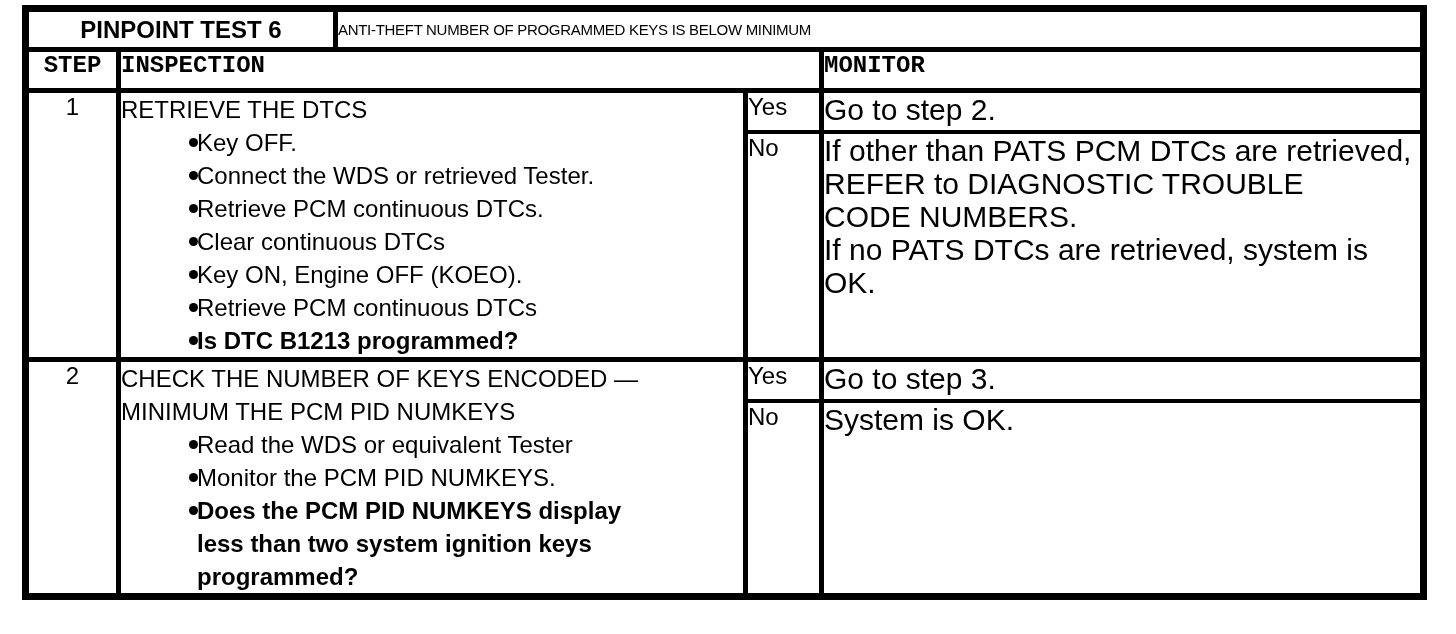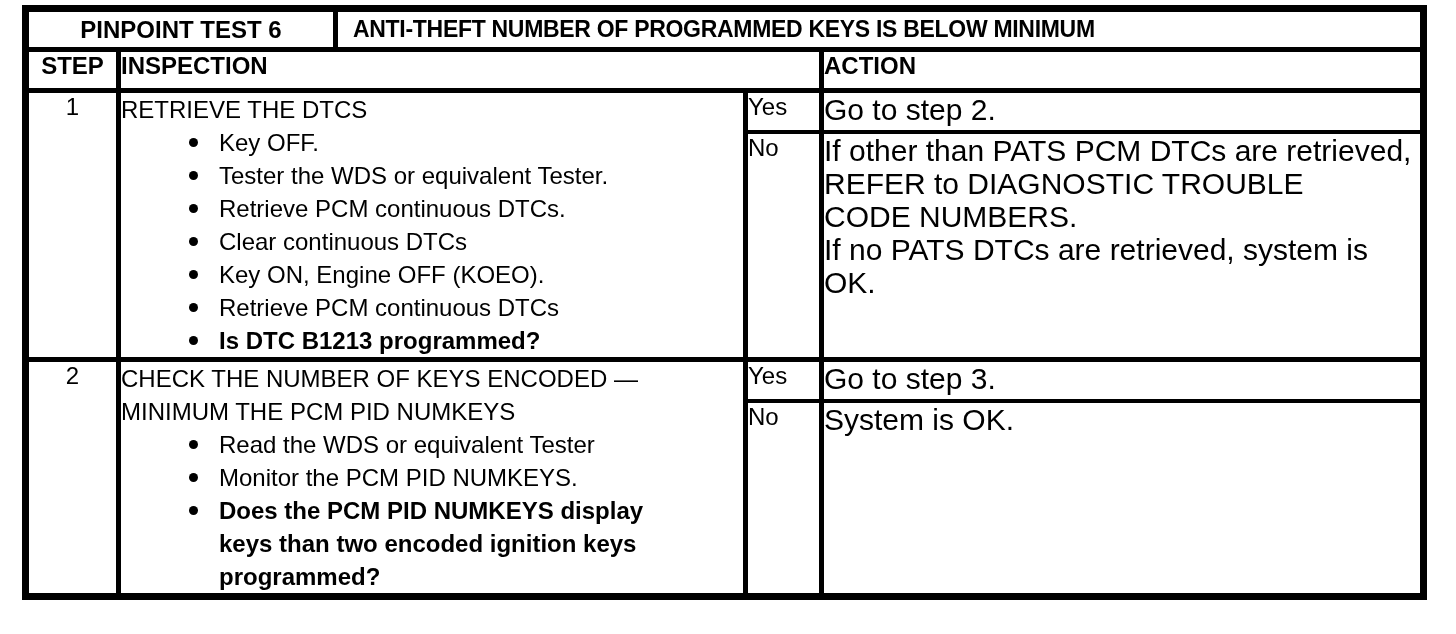--- a/index.html
+++ b/index.html
@@ -41,46 +41,45 @@
     border-right: 5px solid #000;
     align-self: stretch;
     display: flex;
     align-items: center;
     justify-content: center;
     font-weight: bold;
     font-size: 24px;
   }
   .pp-title {
     flex: 1;
-    padding-left: 15px;
-    font-weight: bold;
-    font-size: 23px;
+    font-weight: normal;
+    font-size: 15px;
     letter-spacing: -0.3px;
     white-space: nowrap;
   }
   
-  tr.r-head td { height: 36px; font-weight: bold; font-size: 24px; }
+  tr.r-head td { height: 36px; font-weight: bold; font-size: 24px; font-family: Liberation Mono, monospace; }
   td.c-steph { text-align: center; padding-top: 7px; }
   td.c-insph { padding: 7px 0 0 12px; }
   td.c-acth  { padding: 7px 0 0 16px; }
   
   td.c-step {
     text-align: center;
     font-size: 24px;
     padding-top: 7px;
   }
   td.c-insp {
     padding: 7px 8px 0 15px;
     font-size: 24px;
     line-height: 33px;
   }
   .insp-heading div { white-space: nowrap; }
   .bullet {
     position: relative;
-    padding-left: 98px;
+    padding-left: 76px;
   }
   .bullet::before {
     content: "";
     position: absolute;
     left: 68px;
     top: 12px;
     width: 9px;
     height: 9px;
     border-radius: 50%;
     background: #000;
@@ -125,32 +124,32 @@
         <div class="title-flex">
           <div class="pp-label">PINPOINT TEST 6</div>
           <div class="pp-title">ANTI-THEFT NUMBER OF PROGRAMMED KEYS IS BELOW MINIMUM</div>
         </div>
       </td>
     </tr>
 
     <tr class="r-head">
       <td class="c-steph">STEP</td>
       <td class="c-insph" colspan="2">INSPECTION</td>
-      <td class="c-acth">ACTION</td>
+      <td class="c-acth">MONITOR</td>
     </tr>
 
     <tr class="r1-yes">
       <td class="c-step" rowspan="2">1</td>
       <td class="c-insp" rowspan="2">
         <div class="insp-heading">
           <div>RETRIEVE THE DTCS</div>
         </div>
         <div class="bullets">
           <div class="bullet">Key OFF.</div>
-          <div class="bullet">Tester the WDS or equivalent Tester.</div>
+          <div class="bullet">Connect the WDS or retrieved Tester.</div>
           <div class="bullet">Retrieve PCM continuous DTCs.</div>
           <div class="bullet">Clear continuous DTCs</div>
           <div class="bullet">Key ON, Engine OFF (KOEO).</div>
           <div class="bullet">Retrieve PCM continuous DTCs</div>
           <div class="bullet q">
             <div>Is DTC B1213 programmed?</div>
           </div>
         </div>
       </td>
       <td class="c-yn">Yes</td>
@@ -173,21 +172,21 @@
       <td class="c-insp" rowspan="2">
         <div class="insp-heading">
           <div>CHECK THE NUMBER OF KEYS ENCODED —</div>
           <div>MINIMUM THE PCM PID NUMKEYS</div>
         </div>
         <div class="bullets">
           <div class="bullet">Read the WDS or equivalent Tester</div>
           <div class="bullet">Monitor the PCM PID NUMKEYS.</div>
           <div class="bullet q">
             <div>Does the PCM PID NUMKEYS display</div>
-            <div>keys than two encoded ignition keys</div>
+            <div>less than two system ignition keys</div>
             <div>programmed?</div>
           </div>
         </div>
       </td>
       <td class="c-yn">Yes</td>
       <td class="c-act">
         <div>Go to step 3.</div>
       </td>
     </tr>
     <tr class="r2-no">

